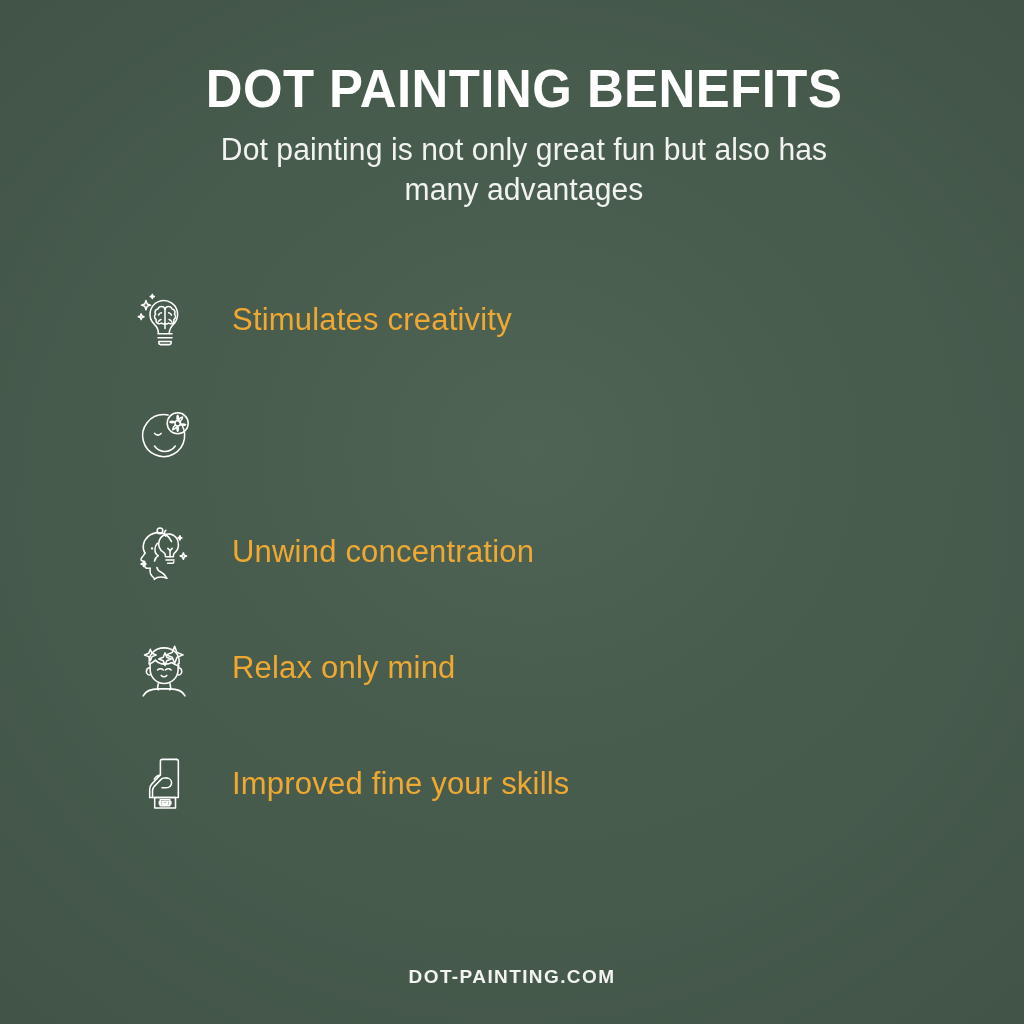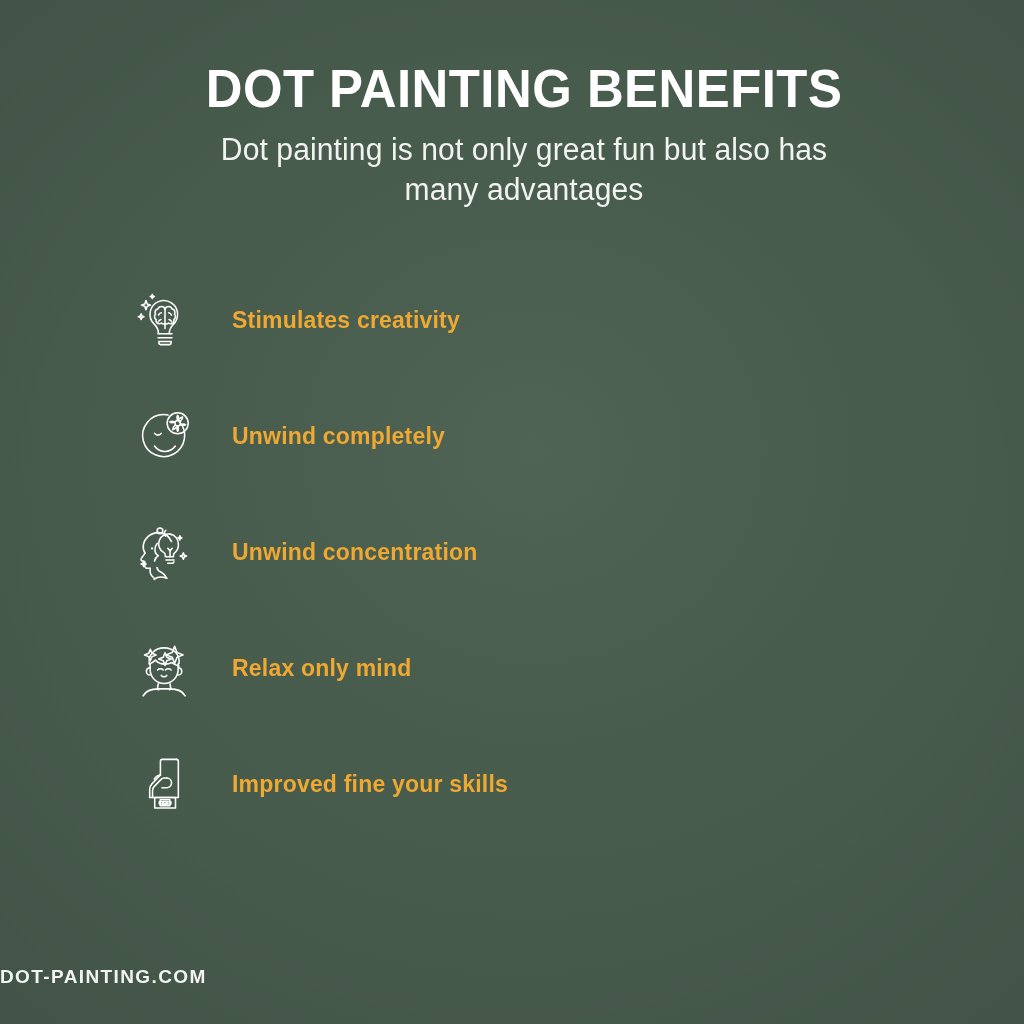--- a/index.html
+++ b/index.html
@@ -93,33 +93,34 @@
     stroke-linejoin: round;
     vector-effect: non-scaling-stroke;
   }
   .icon-box svg .solid {
     fill: #ffffff;
     stroke: none;
   }
 
   .row-label {
     margin-left: 30px;
-    font-size: 23px;
-    font-weight: 700;
+    font-size: 31px;
+    font-weight: 400;
     color: #efa932;
     letter-spacing: 0.2px;
     white-space: nowrap;
   }
 
   
   .footer {
     position: absolute;
     left: 0;
     right: 0;
     bottom: 36px;
+    text-align: center;
     font-size: 19px;
     font-weight: 700;
     letter-spacing: 1.4px;
     color: #f3f4f1;
   }
 </style>
 </head>
 <body>
 
 <div class="poster">
@@ -165,21 +166,20 @@
           <circle cx="43.6" cy="20.4" r="9.6"></circle>
           <circle cx="43.6" cy="20.4" r="2.5"></circle>
           <path d="M43.6 17.9 c-.9-2.3-.4-4.3 0-4.8 .4.5 .9 2.5 0 4.8z"></path>
           <path d="M43.6 22.9 c-.9 2.3-.4 4.3 0 4.8 .4-.5 .9-2.5 0-4.8z"></path>
           <path d="M41.2 19.2 c-2.3-.9-4.3-.4-4.8 0 .5 .4 2.5 .9 4.8 0z"></path>
           <path d="M46 21.6 c2.3 .9 4.3 .4 4.8 0 -.5-.4-2.5-.9-4.8 0z"></path>
           <path d="M41.4 22 c-1.9 1.6-2.4 3.5-2.3 4.2 .6-.1 2.5-.8 4-2.7"></path>
           <path d="M45.8 18.8 c1.9-1.6 2.4-3.5 2.3-4.2 -.6 .1-2.5 .8-4 2.7"></path>
         </svg>
       </span>
-      <span class="row-label">Unwind completely</span>
     </div>
 
     <div class="row">
       <span class="icon-box">
         <svg viewBox="0 0 64 64">
           <path d="M38 22.5 a13.8 13.8 0 0 0-12-8.2 c-7.5 0-12.8 5.4-13.8 11.2 -.5 3.1 .3 5.6 1.6 7.6"></path>
           <path d="M13.8 33.1 c-1.1 1.7-2.4 3.2-3.3 4.5 -.8 1.2-.4 2.3 .9 2.6 l2.1 .5 v3.8 a2.4 2.4 0 0 0 2.5 2.4 h2.4"></path>
           <path d="M18.4 46.9 v3.2 c0 1.4 .6 2.6 1.5 3.6 l2.2 2.3"></path>
           <path d="M33.6 56 c-1.4-2.6-2.6-4.4-5.4-5.7 -2.2-1-3.4-2.4-3.6-4.2"></path>
           <path d="M22.1 57 c2.8-2.3 7.2-2.6 11.5-1"></path>

